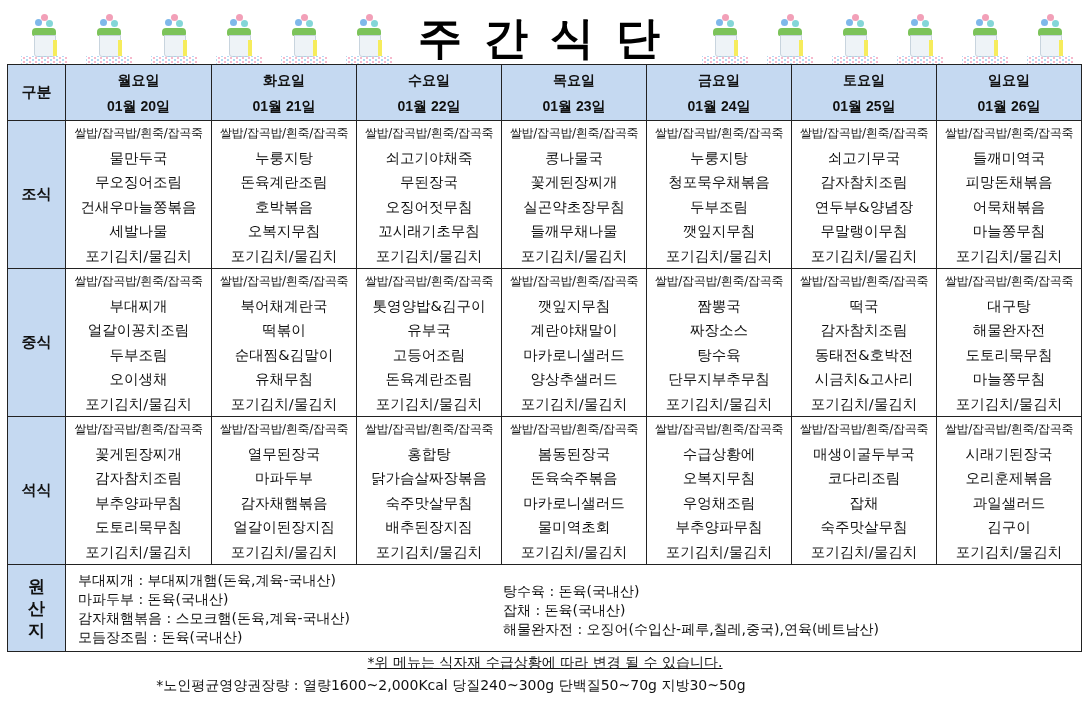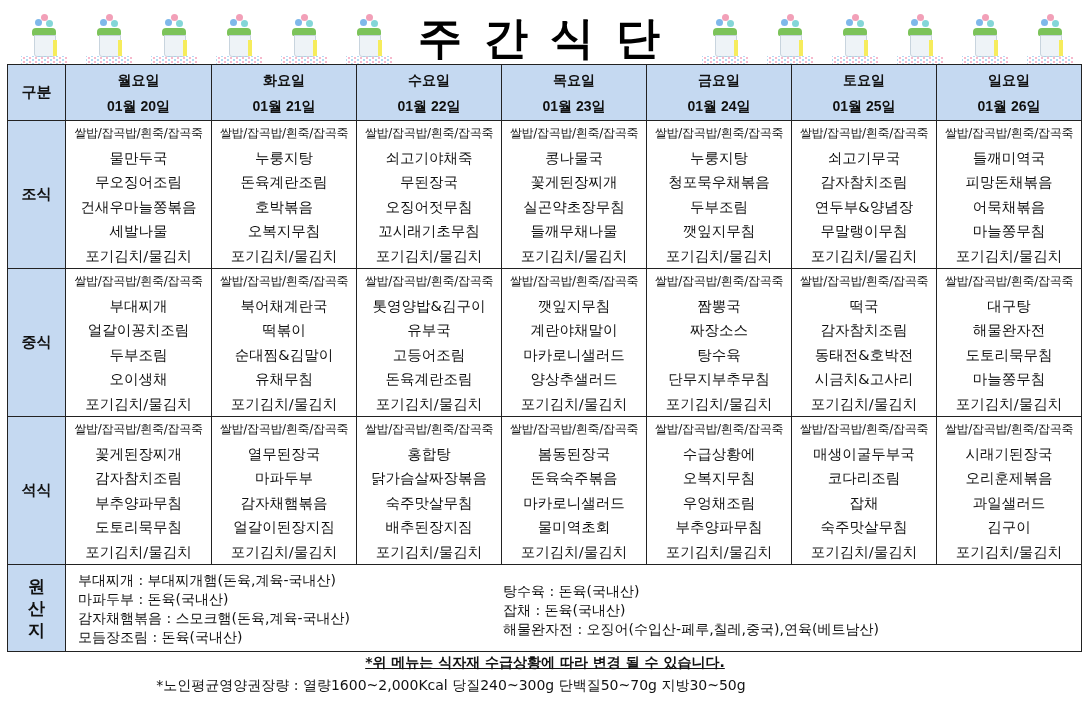--- a/index.html
+++ b/index.html
@@ -25,21 +25,21 @@
   .rowlabel { background:#c5d9f1; font-weight:bold; font-size:15px; }
   .cell { font-size:14.5px; }
   .cell .line { display:block; line-height:24.5px; white-space:nowrap; }
   .cell .line.first { font-size:12px; letter-spacing:-0.3px; }
   .origin-label { background:#c5d9f1; font-weight:bold; font-size:17px; line-height:22px; }
   .origin-cell { text-align:left !important; vertical-align:top !important; font-size:14px; height:86px; position:relative; }
   .origin-left { position:absolute; left:12px; top:6px; line-height:19px; }
   .origin-right { position:absolute; left:437px; top:17px; line-height:19px; }
   .origin-left span, .origin-right span { display:block; white-space:nowrap; }
   .note1 { position:absolute; left:0; width:1090px; top:654px; text-align:center; font-size:14px; }
-  .note1 span { text-decoration:underline;font-weight:bold; }
+  .note1 span { text-decoration:underline; }
   .note2 { position:absolute; left:0; width:902px; top:677px; text-align:center; font-size:14px; }
 </style>
 </head>
 <body>
 
 <div class="banner">
   <div id="pots-left">
       <div class="pot" style="left: 19px;">
         <div class="flowers">
           <div class="f" style="left:2px;top:5px;background:#7fb8ea"></div>

